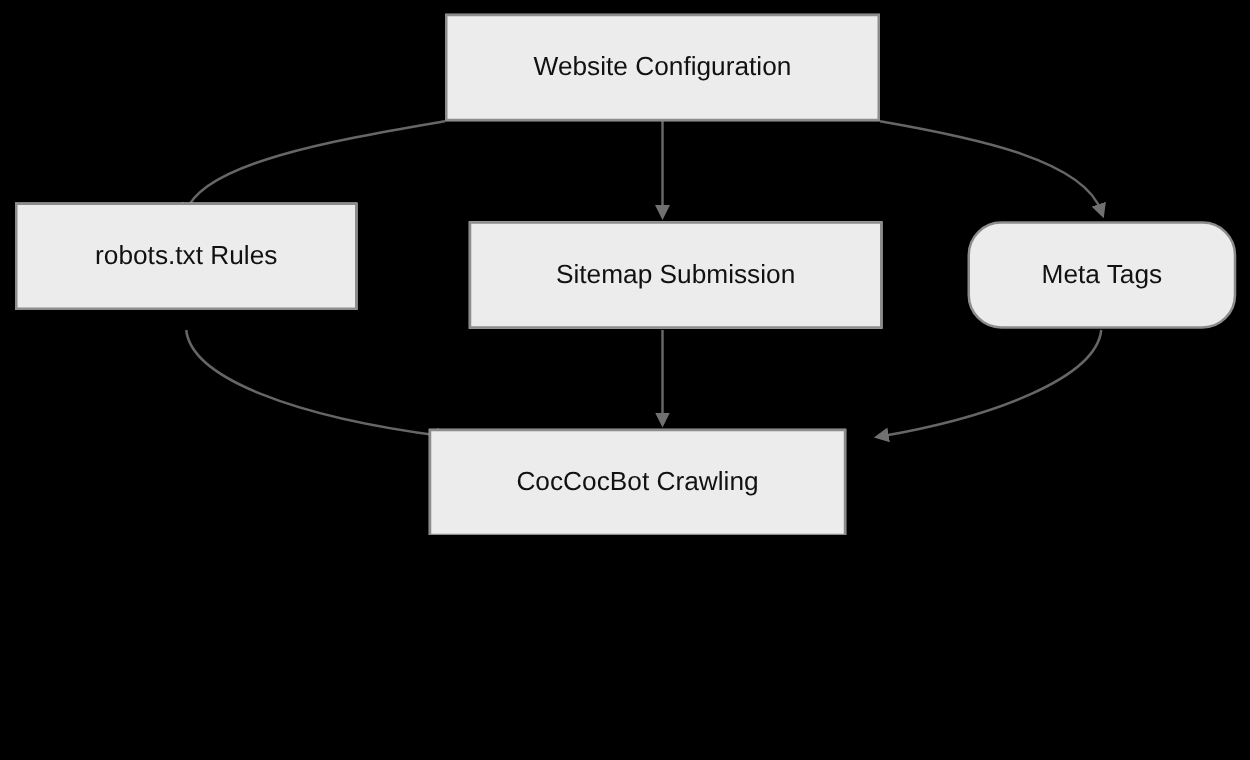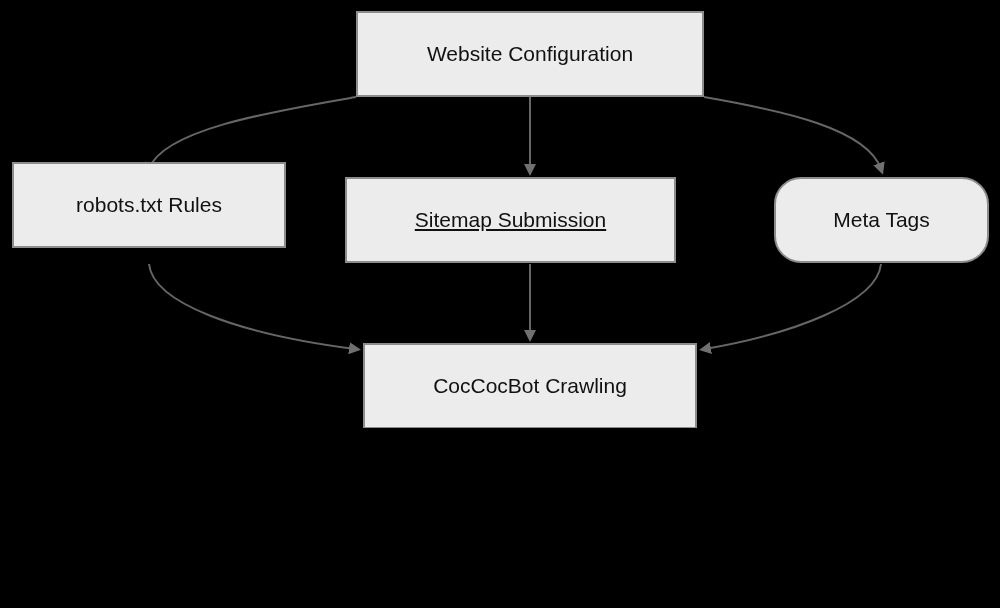--- a/index.html
+++ b/index.html
@@ -32,23 +32,23 @@
     display: flex;
     align-items: center;
     justify-content: center;
     text-align: center;
     color: #111111;
     font-size: 21px;
     line-height: 1.2;
   }
   .node-website   { left: 356px; top: 11px;  width: 348px; height: 86px; }
   .node-robots    { left: 12px;  top: 162px; width: 274px; height: 86px; }
-  .node-sitemap   { left: 345px; top: 177px; width: 331px; height: 86px; text-decoration: underline; }
+  .node-sitemap   { left: 375px; top: 177px; width: 331px; height: 86px; }
   .node-meta      { left: 774px; top: 177px; width: 215px; height: 86px; border-radius: 27px; }
-  .node-coccocbot { left: 363px; top: 343px; width: 334px; height: 86px; }
+  .node-coccocbot { left: 343px; top: 343px; width: 334px; height: 86px; }
   .node-indexed   { left: 388px; top: 508px; width: 285px; height: 86px; }
 </style>
 </head>
 <body>
 
 <div class="canvas">
 
   <svg class="edges" viewBox="0 0 1000 608" xmlns="http://www.w3.org/2000/svg">
     <defs>
       <marker id="arrowhead" viewBox="0 0 10 10" refX="5" refY="5" markerWidth="6" markerHeight="6" orient="auto-start-reverse">

